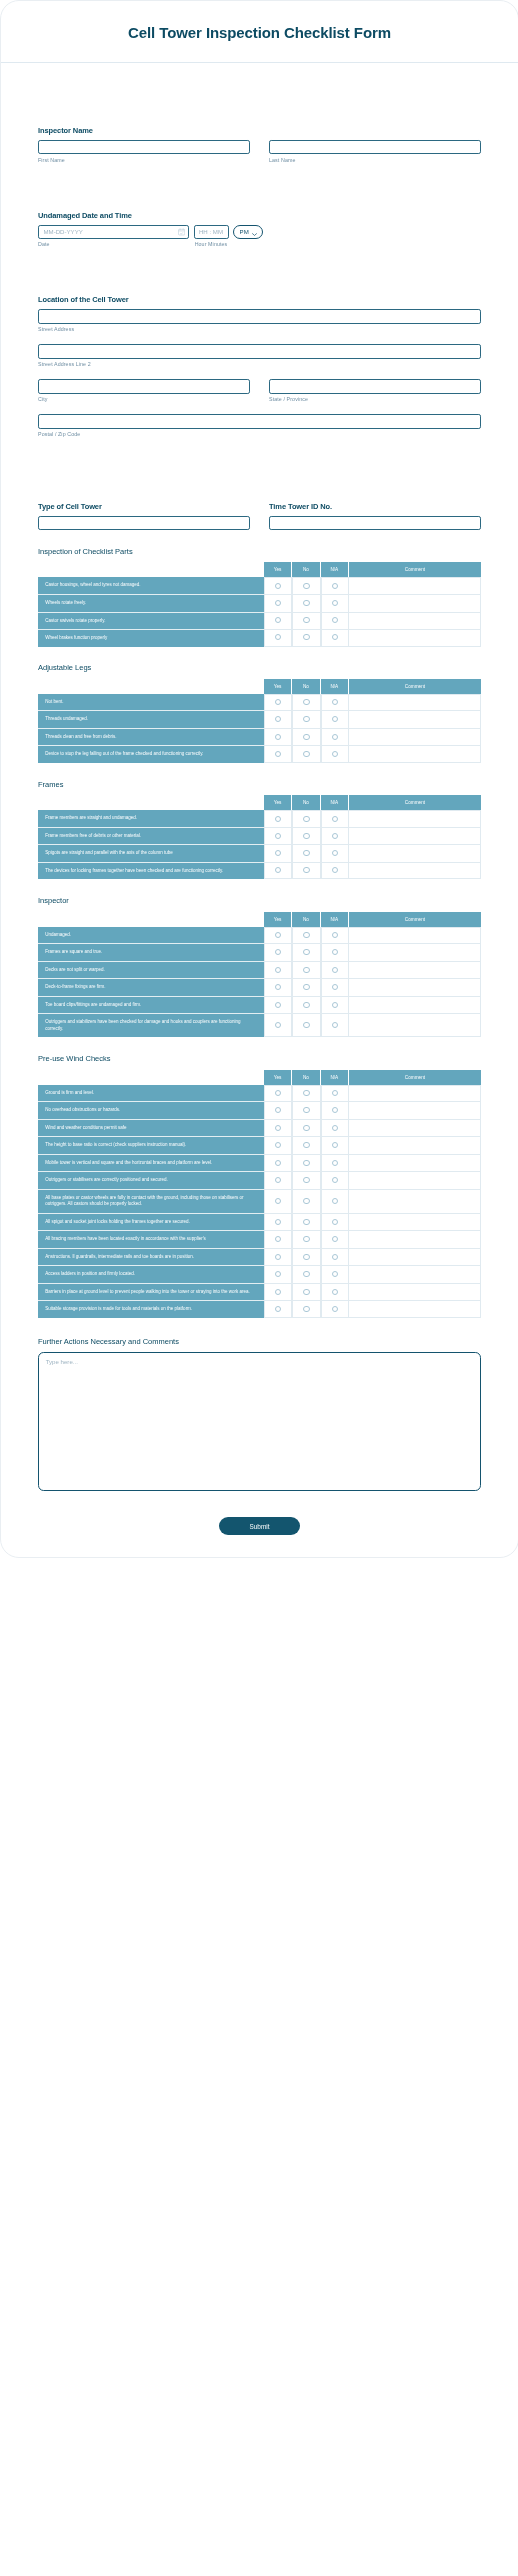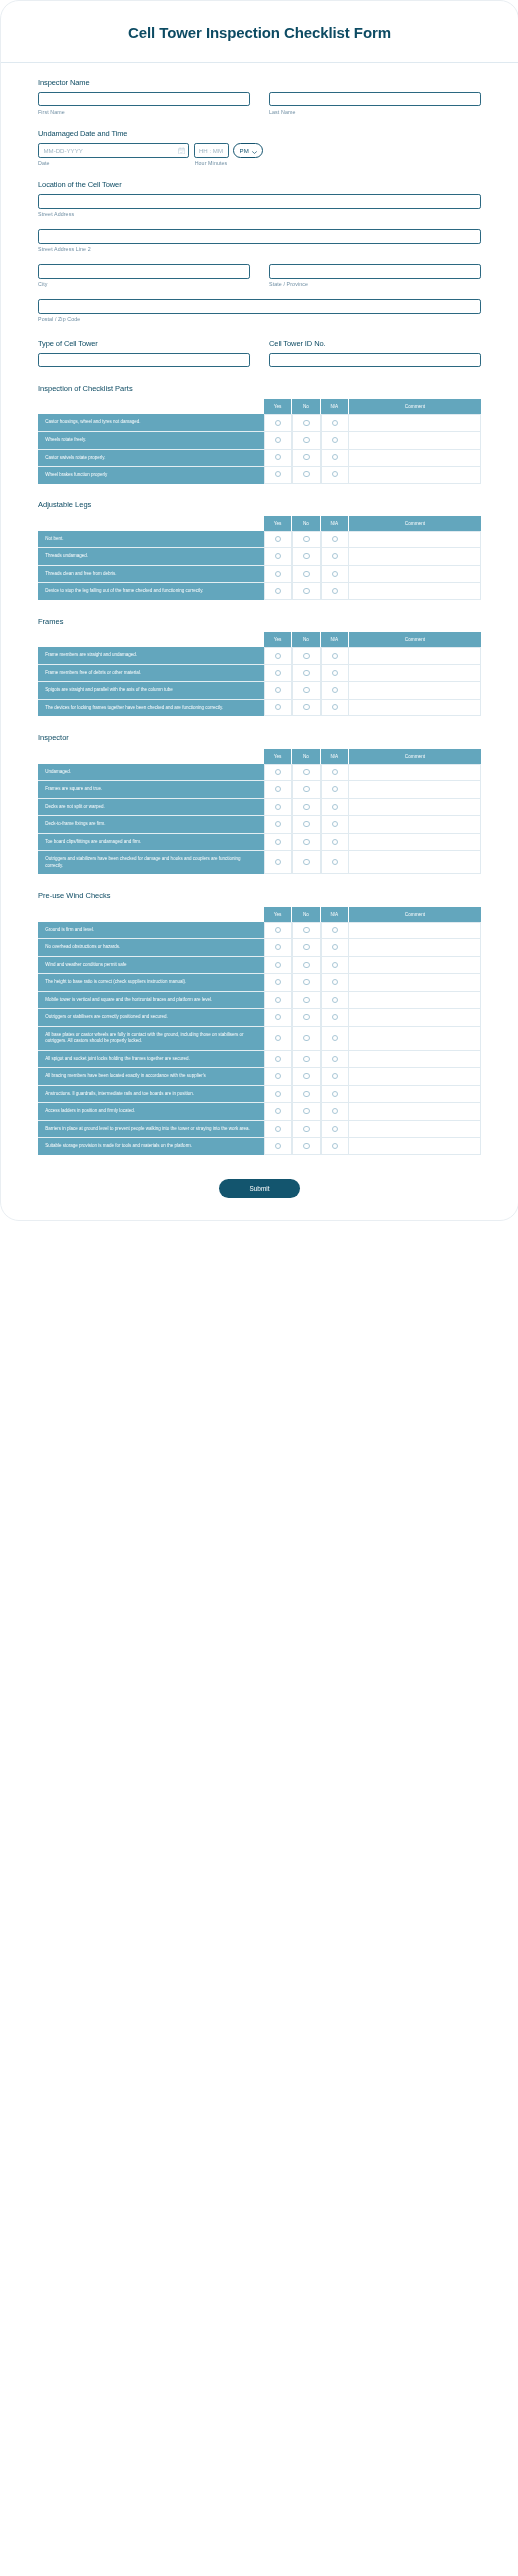--- a/index.html
+++ b/index.html
@@ -33,23 +33,24 @@
     letter-spacing: -0.1px;
   }
 
   
   .form-body { padding: 14.5px 37px 0 37px; }
 
   .field-block { margin-bottom: 14.5px; }
   .field-label {
     font-size: 7.5px;
     color: #0d4b63;
-    font-weight: normal;
+    font-weight: bold;
     margin-bottom: 5px;
     letter-spacing: -0.1px;
+    margin-top: 48px;
   }
   .sub-label {
     font-size: 5.3px;
     color: #6f8ea3;
     margin-top: 2.2px;
     letter-spacing: 0.1px;
   }
 
   .txt-input {
     display: block;
@@ -277,21 +278,21 @@
       </div>
     </div>
 
     <div class="field-block" style="margin-top:16.7px;">
       <div class="row-2">
         <div class="col">
           <div class="field-label">Type of Cell Tower</div>
           <input class="txt-input" type="text" placeholder="" style="">
         </div>
         <div class="col">
-          <div class="field-label">Cell Tower ID No.</div>
+          <div class="field-label">Time Tower ID No.</div>
           <input class="txt-input" type="text" placeholder="" style="">
         </div>
       </div>
     </div>
 
     <div id="tables-root">
         <div class="section-title">Inspection of Checklist Parts</div>
         <table class="checklist">
           <colgroup>
             <col class="c-label">
@@ -608,20 +609,24 @@
               <td class="lbl">Suitable storage provision is made for tools and materials on the platform.</td>
               <td class="opt"><span class="radio-dot"></span></td>
               <td class="opt"><span class="radio-dot"></span></td>
               <td class="opt"><span class="radio-dot"></span></td>
               <td class="cmt"></td>
             </tr>
           </tbody>
         </table>
       </div>
 
+    <div>
+      <div class="comments-title">Further Actions Necessary and Comments</div>
+      <textarea class="big-textarea" placeholder="Type here..." style=""></textarea>
+    </div>
 
   </div>
 
   <div class="submit-wrap">
     <button class="submit-btn">Submit</button>
   </div>
 
 </div>
 
 

